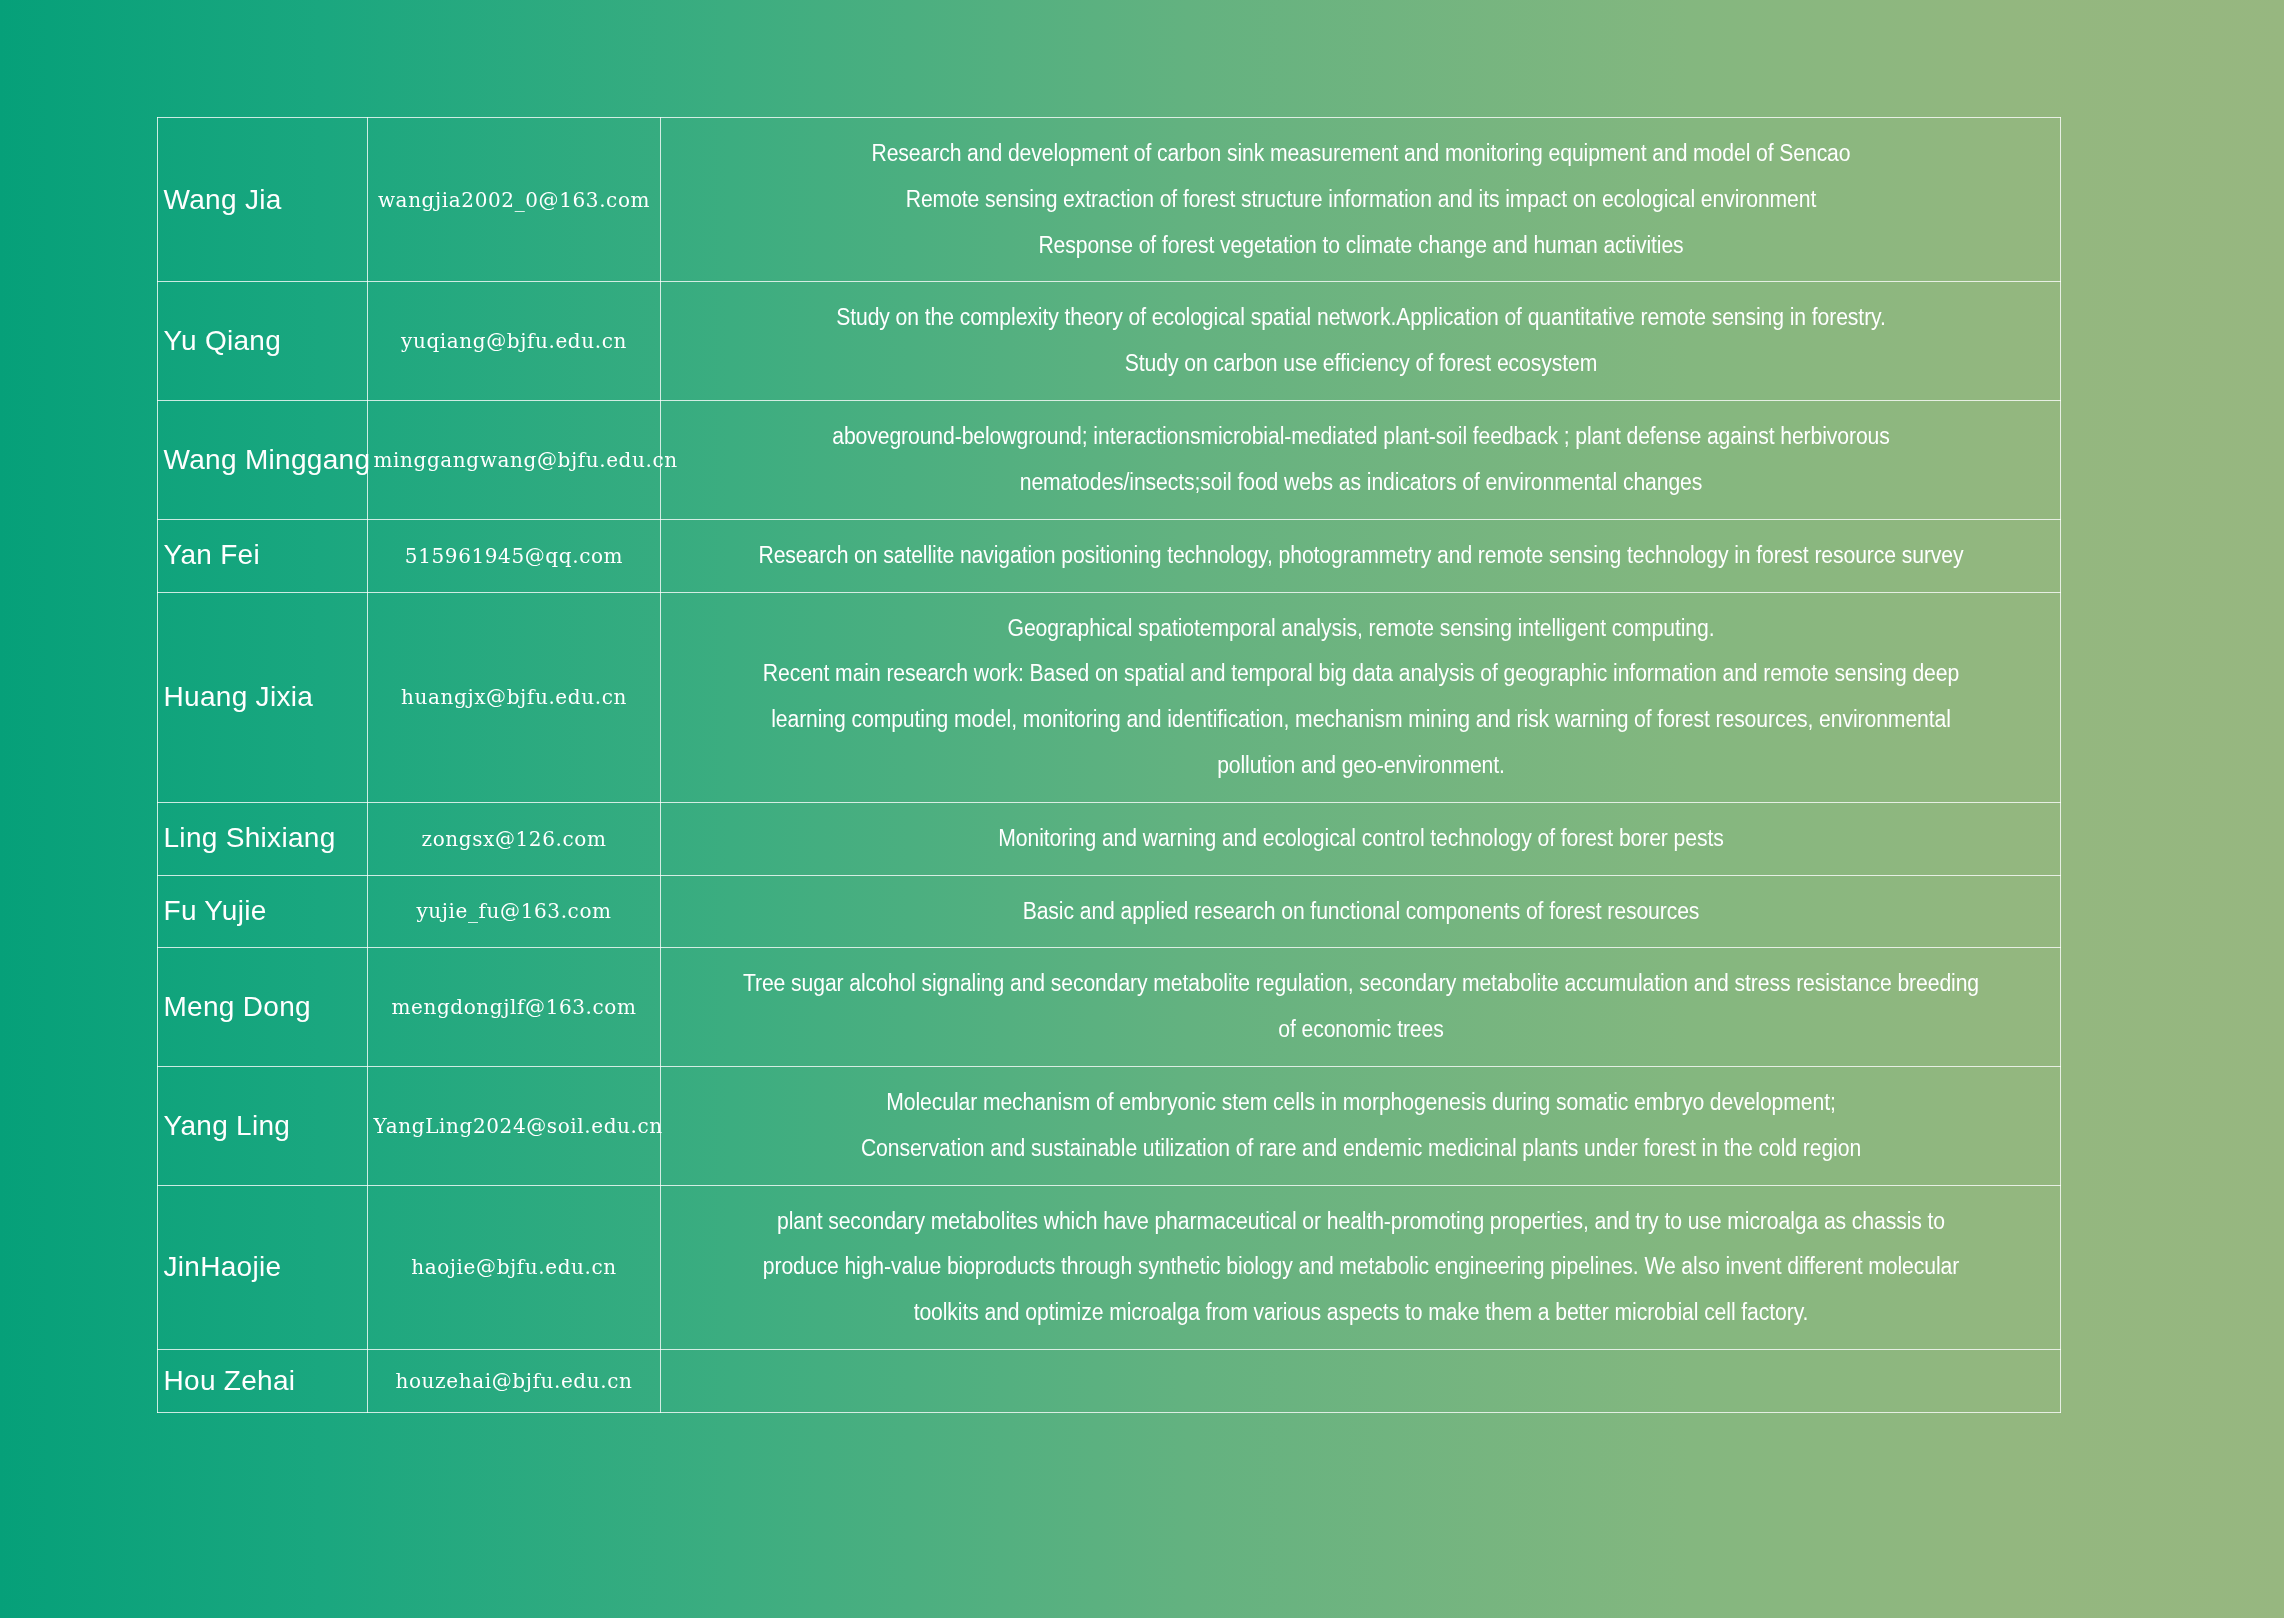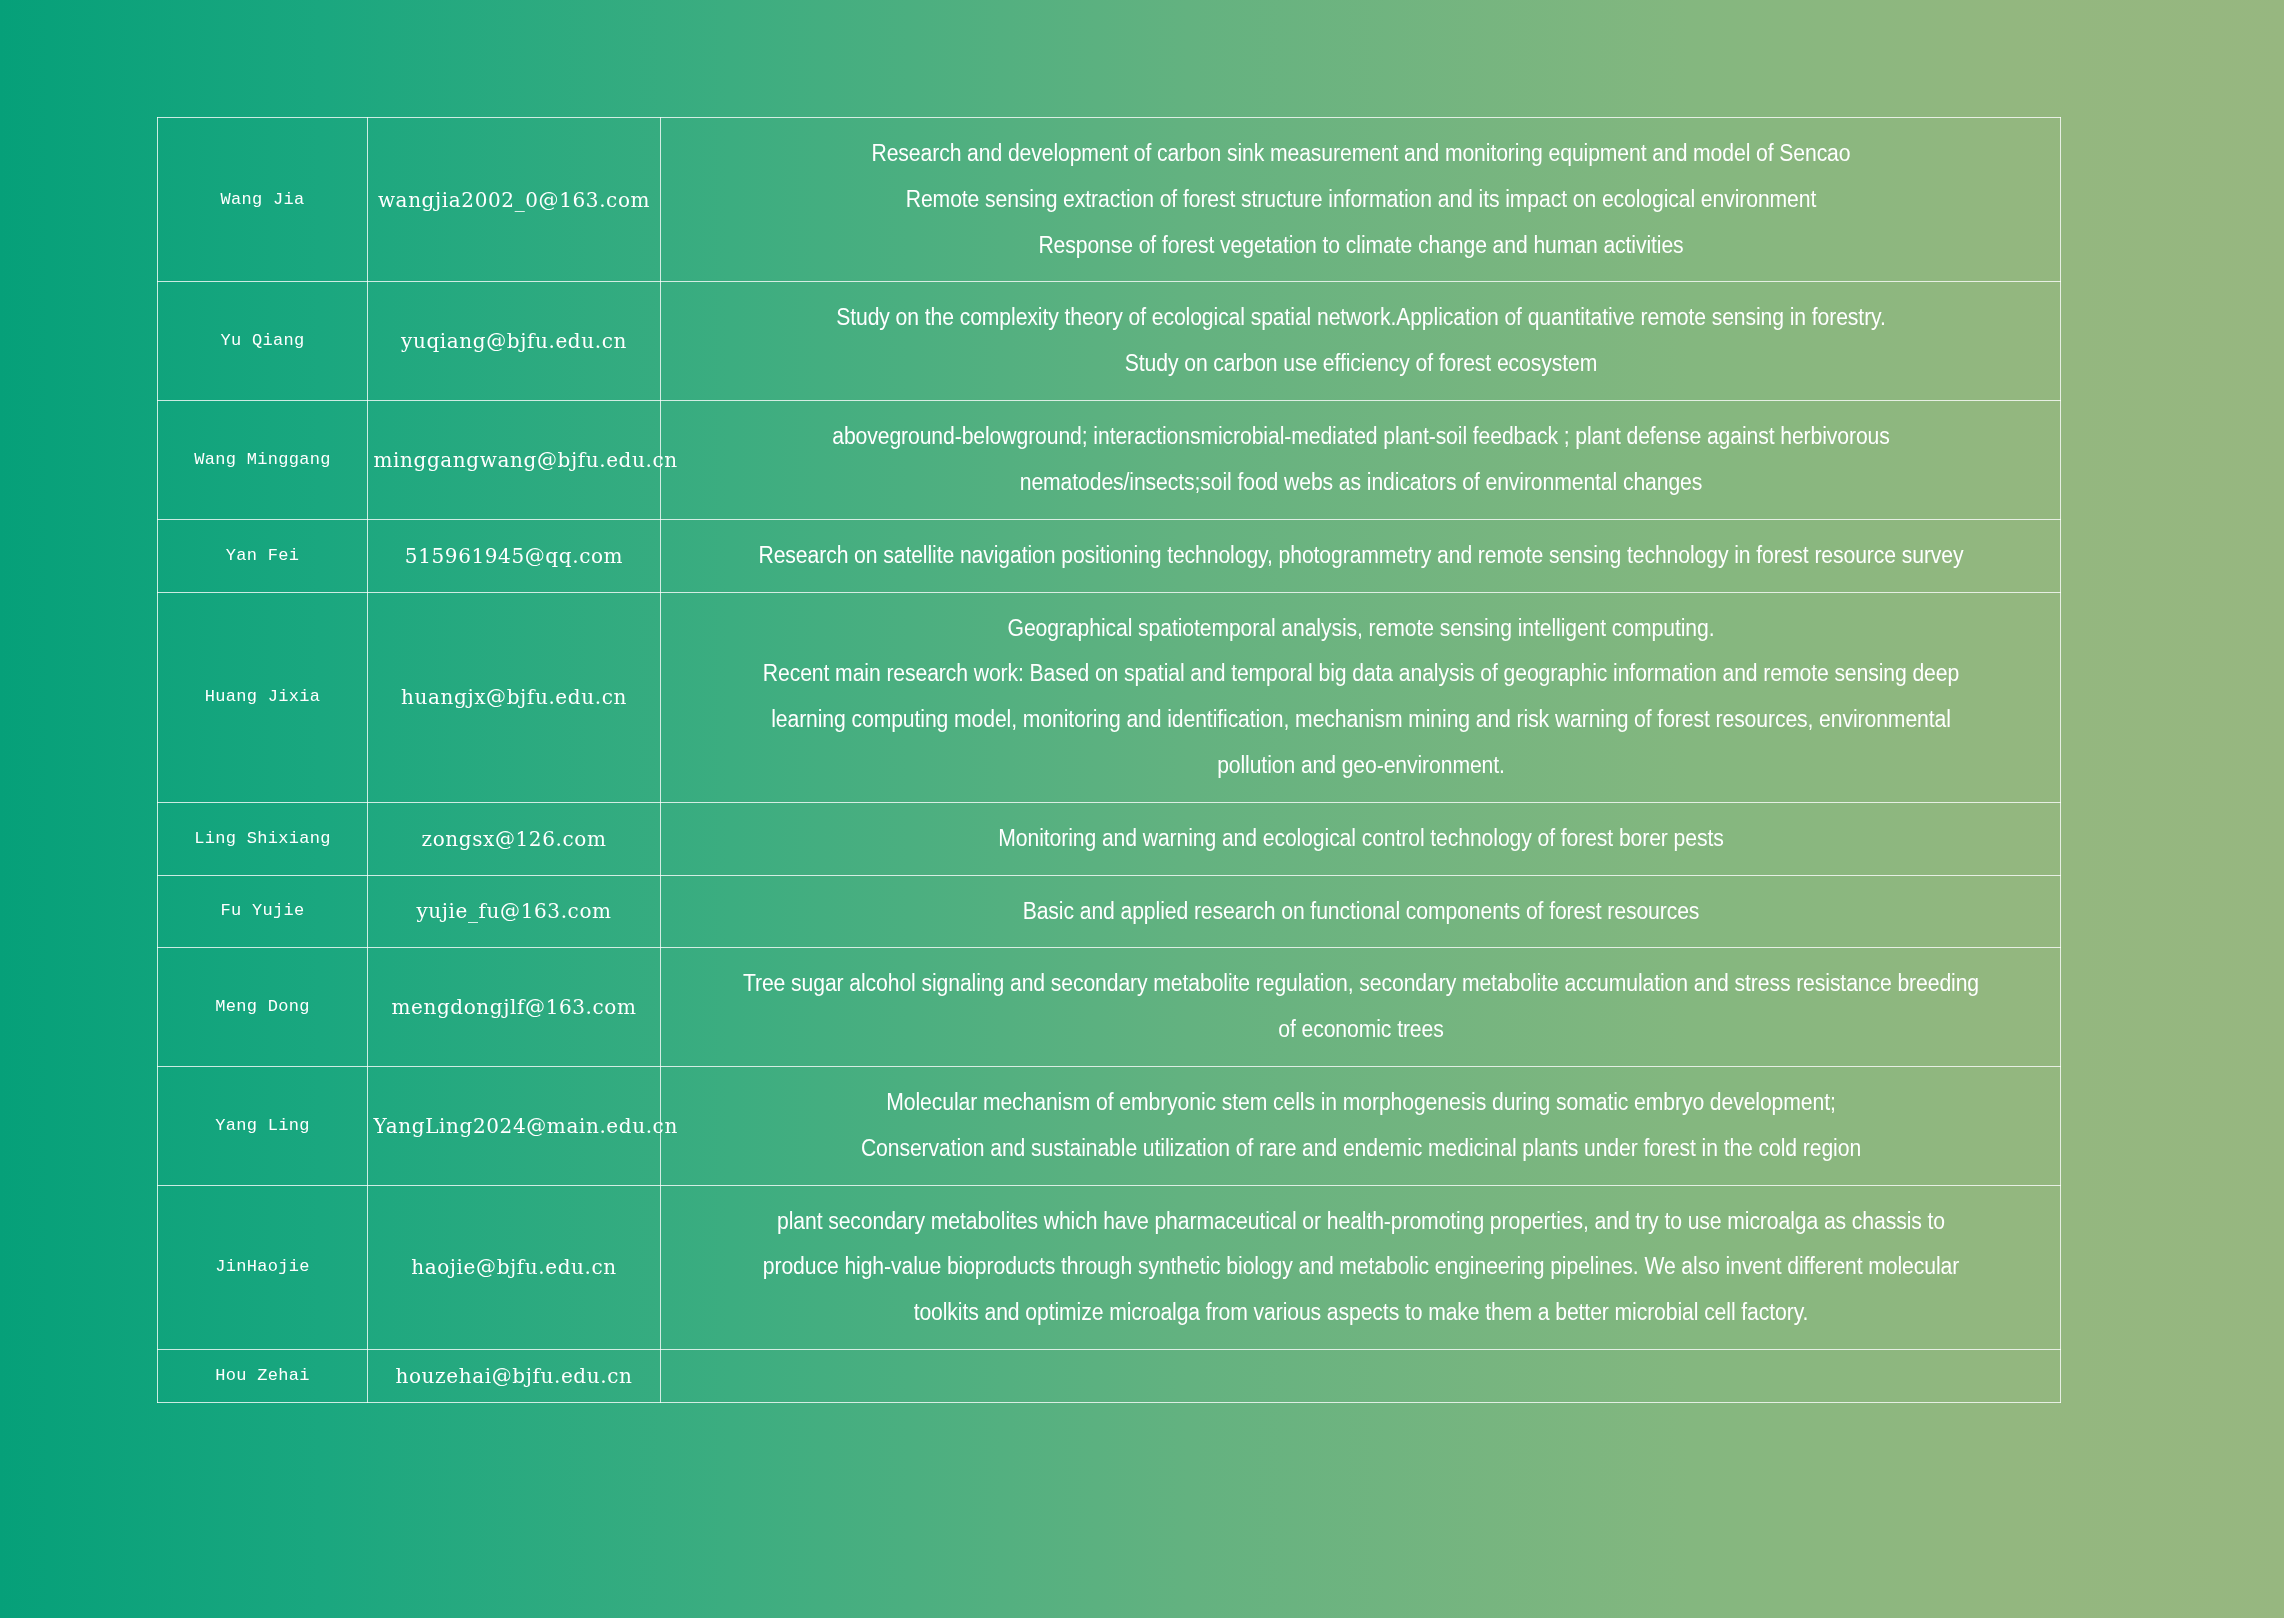--- a/index.html
+++ b/index.html
@@ -37,23 +37,22 @@
     vertical-align: middle;
     padding: 13px 5.5px;
     background: transparent;
   }
 
   col.c-name   { width: 210px; }
   col.c-email  { width: 293px; }
   col.c-res    { width: 1400px; }
 
   .cell-name {
-    text-align: center;
-    font-family: Liberation Mono, monospace;
-    font-size: 17px;
+    font-family: Liberation Sans, sans-serif;
+    font-size: 28px;
     letter-spacing: 0.3px;
     line-height: 1.3;
     white-space: nowrap;
   }
 
   .cell-email {
     text-align: center;
     font-family: "DejaVu Serif", "Liberation Serif", serif;
     font-size: 20px;
     letter-spacing: 0.6px;
@@ -144,21 +143,21 @@
         </tr>
         <tr>
           <td class="cell-name">Meng Dong</td>
           <td class="cell-email">mengdongjlf@163.com</td>
           <td class="cell-research">
             <span class="line">Tree sugar alcohol signaling and secondary metabolite regulation, secondary metabolite accumulation and stress resistance breeding of economic trees</span>
           </td>
         </tr>
         <tr>
           <td class="cell-name">Yang Ling</td>
-          <td class="cell-email">YangLing2024@main.edu.cn</td>
+          <td class="cell-email">YangLing2024@soil.edu.cn</td>
           <td class="cell-research">
             <span class="line">Molecular mechanism of embryonic stem cells in morphogenesis during somatic embryo development;</span>
             <span class="line">Conservation and sustainable utilization of rare and endemic medicinal plants under forest in the cold region</span>
           </td>
         </tr>
         <tr>
           <td class="cell-name">JinHaojie</td>
           <td class="cell-email">haojie@bjfu.edu.cn</td>
           <td class="cell-research">
             <span class="line">plant secondary metabolites which have pharmaceutical or health-promoting properties, and try to use microalga as chassis to produce high-value bioproducts through synthetic biology and metabolic engineering pipelines. We also invent different molecular toolkits and optimize microalga from various aspects to make them a better microbial cell factory.</span>

